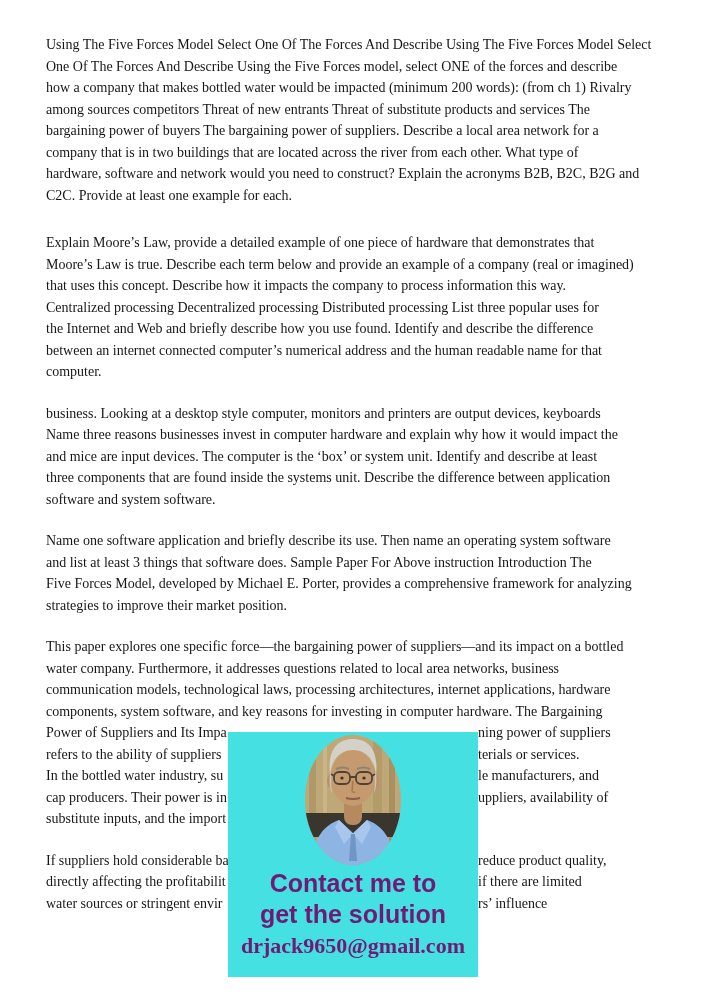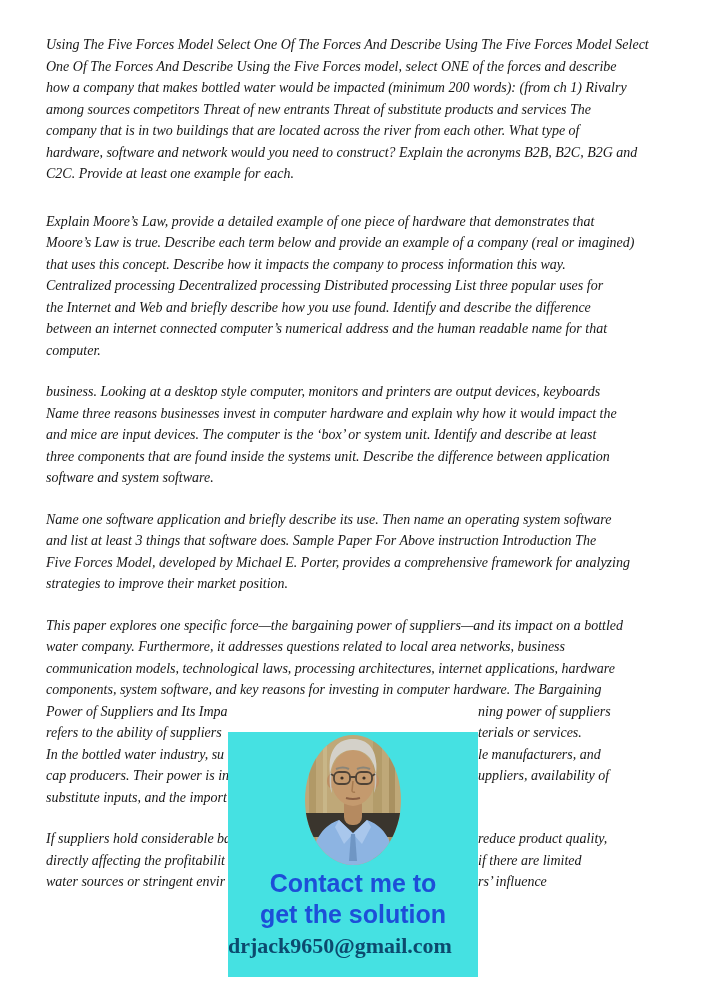--- a/index.html
+++ b/index.html
@@ -26,21 +26,20 @@
     font-size: 14px;
     line-height: 21.5px;
     color: #161616;
   }
   .para { margin: 0 0 20px 0; }
   .para.first { margin-bottom: 26px; }
   .line {
     position: relative;
     height: 21.5px;
     white-space: nowrap;
-    font-style: italic;
   }
   .frag-left {
     display: inline-block;
     max-width: 182px;
     overflow: hidden;
     white-space: nowrap;
     vertical-align: top;
   }
   .frag-right {
     position: absolute;
@@ -67,44 +66,46 @@
   .card-heading {
     position: absolute;
     top: 136px;
     left: 0;
     width: 100%;
     text-align: center;
     font-family: "Liberation Sans", sans-serif;
     font-weight: bold;
     font-size: 25px;
     line-height: 31px;
-    color: #1d4ed8;
+    color: #701a75;
   }
   .card-email {
     position: absolute;
     top: 201px;
     left: 0;
     width: 100%;
+    text-align: center;
     font-family: "Liberation Serif", serif;
     font-weight: bold;
     font-size: 22px;
-    color: #0c4a6e;
+    color: #701a75;
   }
 </style>
 </head>
 <body>
 
 <div class="page">
 
   <div class="doc" id="doc">
       <div class="para first">
         <div class="line">Using The Five Forces Model Select One Of The Forces And Describe Using The Five Forces Model Select</div>
         <div class="line">One Of The Forces And Describe Using the Five Forces model, select ONE of the forces and describe</div>
         <div class="line">how a company that makes bottled water would be impacted (minimum 200 words): (from ch 1) Rivalry</div>
         <div class="line">among sources competitors Threat of new entrants Threat of substitute products and services The</div>
+        <div class="line">bargaining power of buyers The bargaining power of suppliers. Describe a local area network for a</div>
         <div class="line">company that is in two buildings that are located across the river from each other. What type of</div>
         <div class="line">hardware, software and network would you need to construct? Explain the acronyms B2B, B2C, B2G and</div>
         <div class="line">C2C. Provide at least one example for each.</div>
       </div>
       <div class="para">
         <div class="line">Explain Moore’s Law, provide a detailed example of one piece of hardware that demonstrates that</div>
         <div class="line">Moore’s Law is true. Describe each term below and provide an example of a company (real or imagined)</div>
         <div class="line">that uses this concept. Describe how it impacts the company to process information this way.</div>
         <div class="line">Centralized processing Decentralized processing Distributed processing List three popular uses for</div>
         <div class="line">the Internet and Web and briefly describe how you use found. Identify and describe the difference</div>

